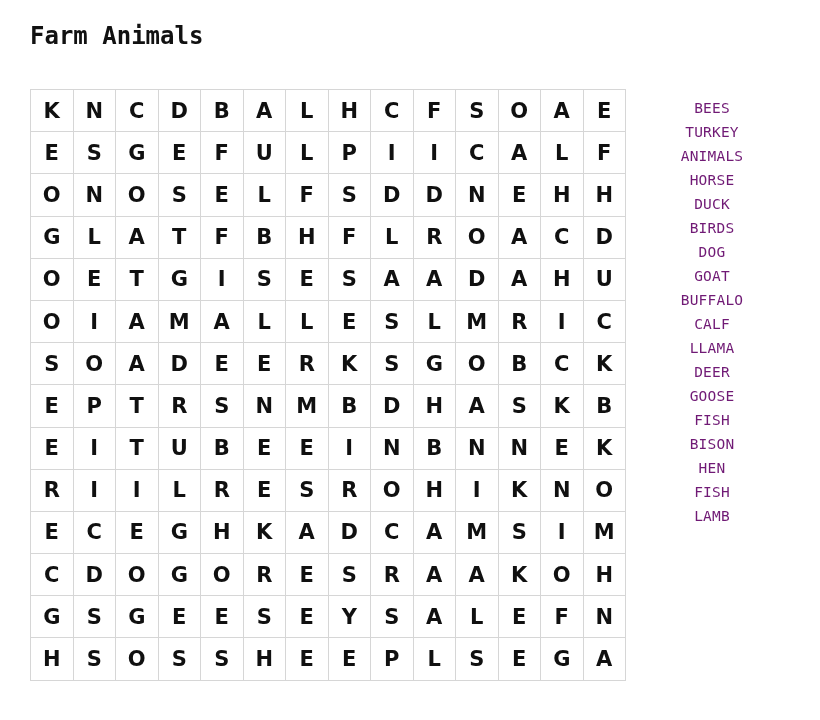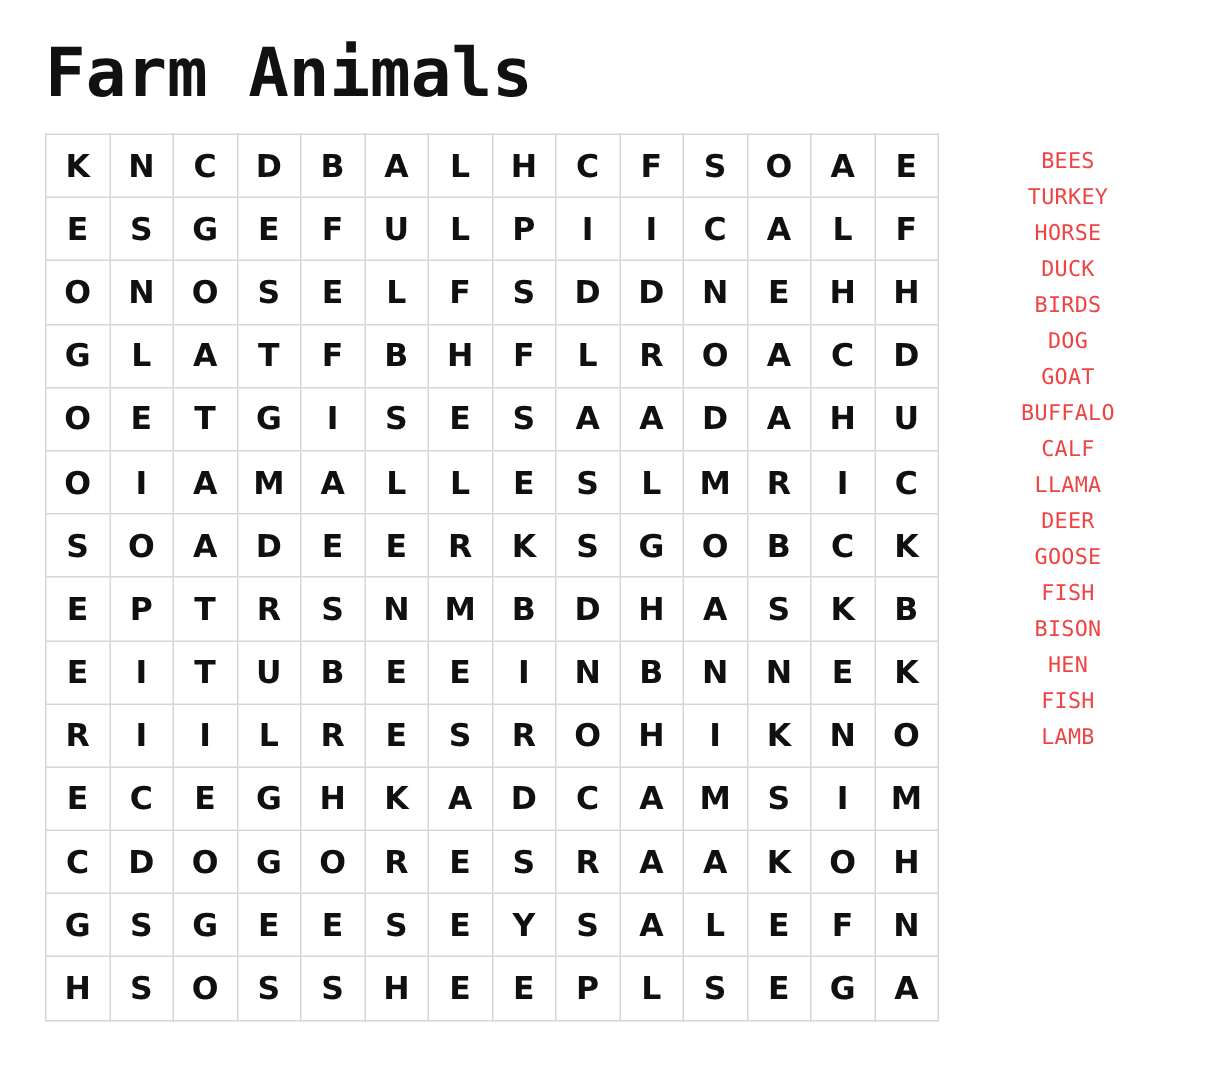--- a/index.html
+++ b/index.html
@@ -13,21 +13,21 @@
     font-family: "DejaVu Sans", sans-serif;
     color: #000000;
     position: relative;
     overflow: hidden;
   }
   #title {
     position: absolute;
     left: 30px;
     top: 22px;
     font-family: "DejaVu Sans Mono", monospace;
-    font-size: 45px;
+    font-size: 24px;
     font-weight: bold;
     letter-spacing: 0px;
     color: #111111;
   }
   #grid {
     position: absolute;
     left: 30px;
     top: 89px;
     border-collapse: collapse;
     border: 1px solid #b0b0b0;
@@ -48,21 +48,21 @@
     position: absolute;
     left: 648px;
     top: 96px;
     width: 128px;
     text-align: center;
   }
   #wordlist div {
     font-family: "DejaVu Sans Mono", monospace;
     font-size: 14.5px;
     line-height: 24px;
-    color: #ef4444;
+    color: #701a75;
     letter-spacing: 0.2px;
     white-space: nowrap;
   }
 </style>
 </head>
 <body>
 
 <div id="title">Farm Animals</div>
 
 <table id="grid">
@@ -290,20 +290,21 @@
         <td>E</td>
         <td>G</td>
         <td>A</td>
       </tr>
     </tbody>
 </table>
 
 <div id="wordlist">
     <div>BEES</div>
     <div>TURKEY</div>
+    <div>ANIMALS</div>
     <div>HORSE</div>
     <div>DUCK</div>
     <div>BIRDS</div>
     <div>DOG</div>
     <div>GOAT</div>
     <div>BUFFALO</div>
     <div>CALF</div>
     <div>LLAMA</div>
     <div>DEER</div>
     <div>GOOSE</div>

